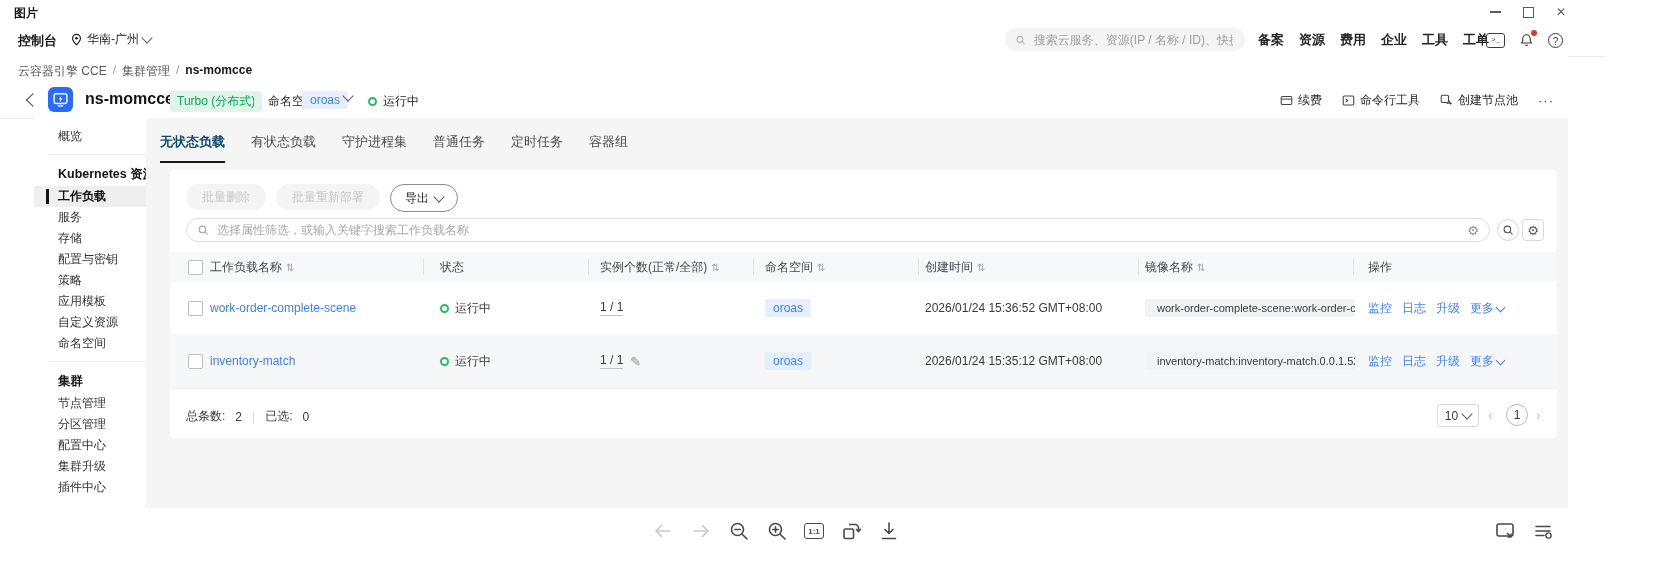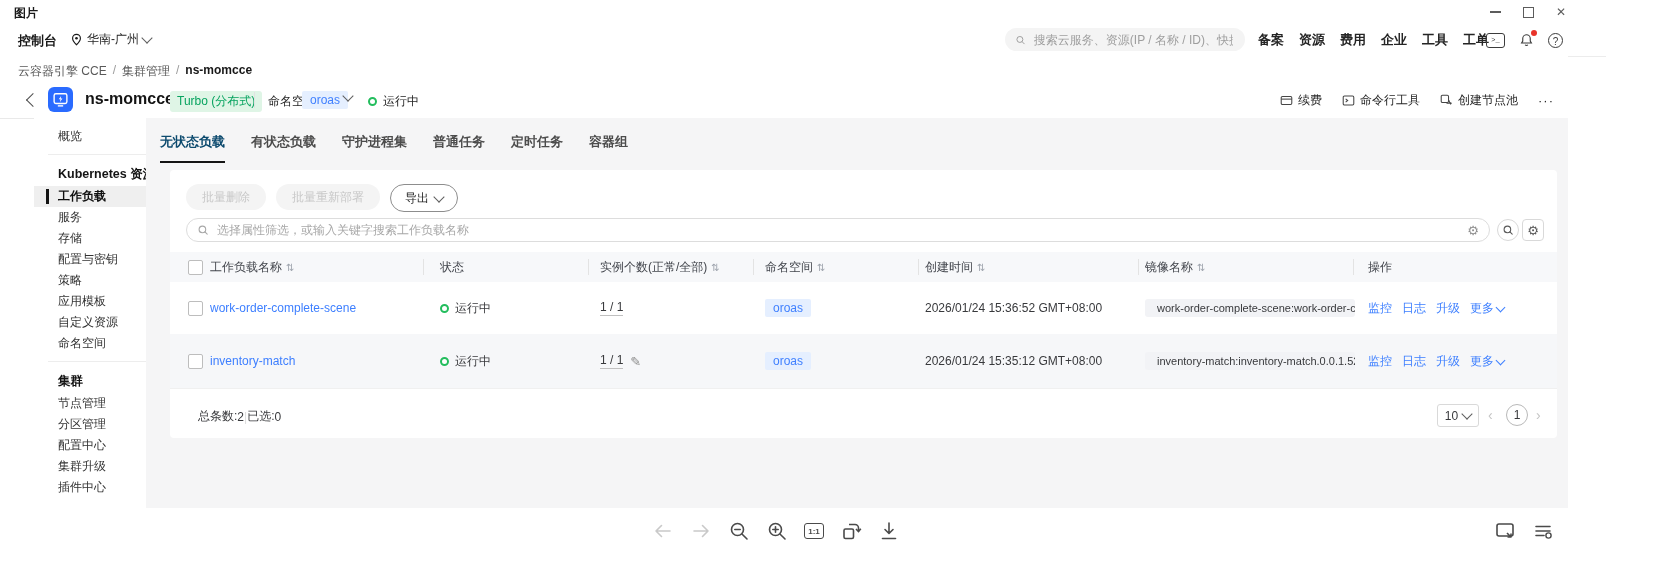--- a/index.html
+++ b/index.html
@@ -70,21 +70,21 @@
   .side-section{height:24px;line-height:24px;padding-left:24px;font-size:12.5px;font-weight:700;color:#141414;margin-top:4px;}
   .side-item.active{background:#efefef;font-weight:700;color:#111;}
   .side-item.active::before{content:"";position:absolute;left:12px;top:3px;width:2.5px;height:15px;background:#141414;}
   .side-div{height:1px;background:#ededed;margin:7px 14px;}
   .side-scroll{position:absolute;right:1px;top:4px;width:3px;height:100px;background:#dadada;border-radius:2px;}
 
   .main{position:absolute;left:146px;top:0;width:1422px;height:390px;background:#f5f5f6;}
 
   
   .tabs{position:absolute;left:14px;top:0;height:46px;display:flex;align-items:center;gap:26px;}
-  .tab{font-size:13px;color:#4c4c4c;cursor:pointer;padding:13px 0 10px 0;border-bottom:2.5px solid transparent;font-weight:bold;}
+  .tab{font-size:13px;color:#4c4c4c;cursor:pointer;padding:13px 0 10px 0;border-bottom:2.5px solid transparent;}
   .tab.active{color:#0c4a6e;font-weight:700;border-bottom:2.5px solid #141414;}
   .page-actions{position:absolute;right:11px;top:0;height:46px;display:flex;align-items:center;gap:14px;}
   .guide{display:flex;align-items:center;gap:5px;font-size:12px;color:#252525;cursor:pointer;}
   .btn-outline{height:26px;padding:0 18px;border:1px solid #8d8d8d;border-radius:14px;background:#fff;font-size:12px;
                color:#252525;display:flex;align-items:center;cursor:pointer;}
   .btn-dark{height:27px;padding:0 16px;border-radius:14px;background:#161616;color:#fff;font-size:12px;
             display:flex;align-items:center;cursor:pointer;}
 
   
   .card{position:absolute;left:24px;top:52px;width:1387px;height:268px;background:#fff;border-radius:4px;}
@@ -119,21 +119,21 @@
   .img-chip{display:flex;align-items:center;gap:5px;background:#f2f3f6;border-radius:3px;padding:3px 7px;
             max-width:196px;overflow:hidden;}
   .img-chip span{font-size:11px;color:#38393c;white-space:nowrap;}
   .row-actions{display:flex;gap:10px;font-size:12px;}
   .row-actions .ra{color:#3d7fff;cursor:pointer;display:flex;align-items:center;gap:3px;}
   .chev-blue{width:6px;height:6px;border-right:1.2px solid #3d7fff;border-bottom:1.2px solid #3d7fff;
              transform:rotate(45deg);margin-top:-2px;}
 
   
   .tfoot{position:absolute;left:0;top:232px;width:1387px;height:28px;}
-  .total{position:absolute;left:16px;top:6px;font-size:12px;color:#38393c;display:flex;gap:0;align-items:center;margin-left:12px;}
+  .total{position:absolute;left:16px;top:6px;font-size:12px;color:#38393c;display:flex;gap:10px;align-items:center;}
   .total .bar{color:#dcdcdc;}
   .pgsize{position:absolute;left:1267px;top:2px;width:42px;height:23px;border:1px solid #d9d9d9;border-radius:3px;
           display:flex;align-items:center;justify-content:center;gap:5px;font-size:12px;color:#38393c;
           background:#fff;cursor:pointer;box-sizing:border-box;}
   .pg-arrow{position:absolute;top:5px;font-size:14px;color:#c4c4c4;cursor:pointer;}
   .pg-num{position:absolute;left:1336px;top:2px;width:22px;height:22px;border:1px solid #b9b9b9;border-radius:50%;
           font-size:12px;color:#38393c;display:flex;align-items:center;justify-content:center;background:#fff;
           cursor:pointer;box-sizing:border-box;}
 
   

